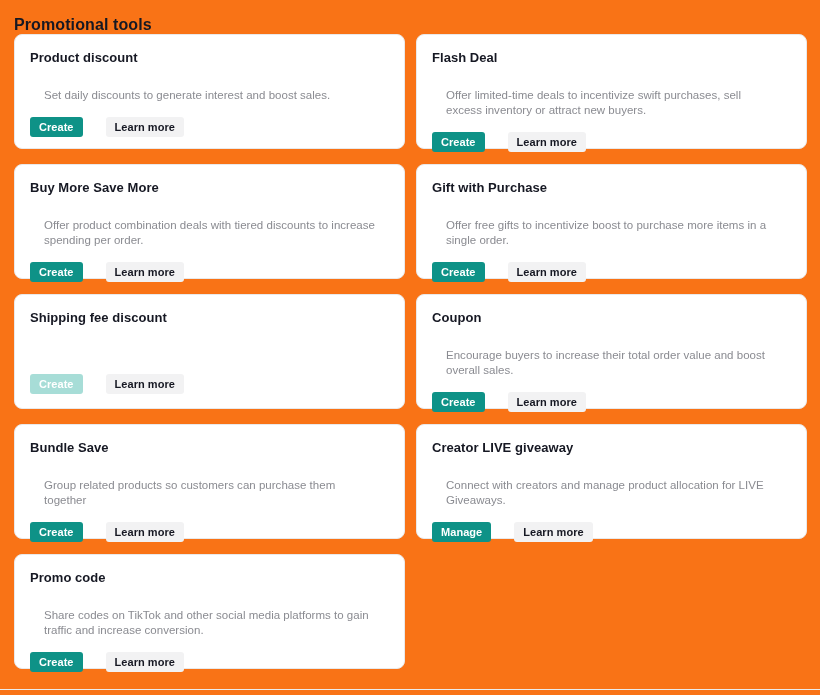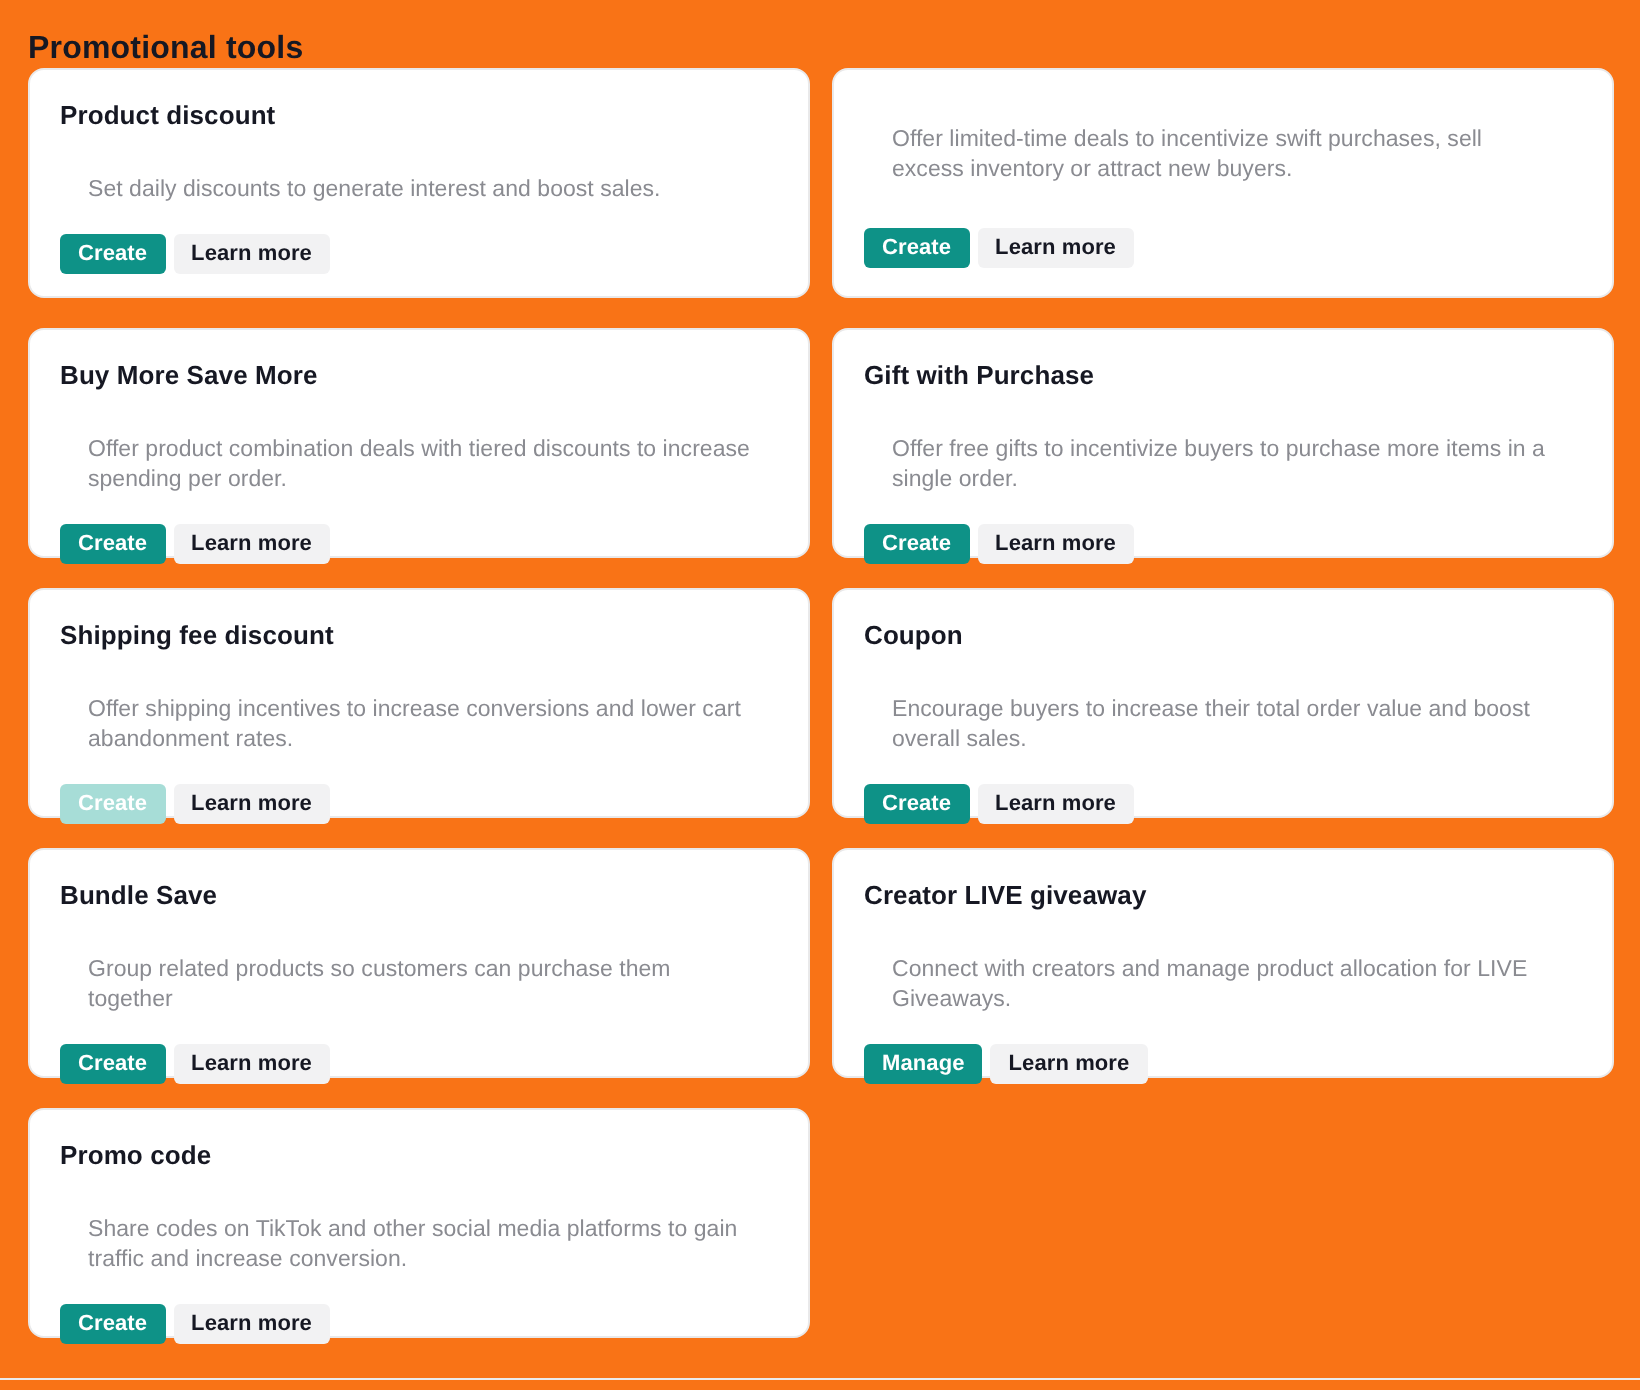--- a/index.html
+++ b/index.html
@@ -71,21 +71,21 @@
     color: #8a8b91;
     line-height: 15px;
     margin: 14px;
     letter-spacing: 0.02px;
   }
 
   .card-actions {
     margin-top: auto;
     display: flex;
     align-items: center;
-    gap: 4px;
+    gap: 23px;
   }
 
   .btn {
     display: inline-flex;
     align-items: center;
     justify-content: center;
     height: 20px;
     padding: 0 9px;
     border: none;
     border-radius: 3px;
@@ -135,45 +135,45 @@
 
   <div class="card h-std">
         <div class="card-title">Product discount</div>
         <div class="card-desc">Set daily discounts to generate interest and boost sales.</div>
         <div class="card-actions">
           <button class="btn btn-primary">Create</button>
           <button class="btn btn-secondary">Learn more</button>
         </div>
       </div>
       <div class="card h-std">
+        <div class="card-title">Flash Deal</div>
         <div class="card-desc">Offer limited-time deals to incentivize swift purchases, sell excess inventory or attract new buyers.</div>
         <div class="card-actions">
           <button class="btn btn-primary">Create</button>
           <button class="btn btn-secondary">Learn more</button>
         </div>
       </div>
       <div class="card h-std">
         <div class="card-title">Buy More Save More</div>
         <div class="card-desc">Offer product combination deals with tiered discounts to increase spending per order.</div>
         <div class="card-actions">
           <button class="btn btn-primary">Create</button>
           <button class="btn btn-secondary">Learn more</button>
         </div>
       </div>
       <div class="card h-std">
         <div class="card-title">Gift with Purchase</div>
-        <div class="card-desc">Offer free gifts to incentivize buyers to purchase more items in a single order.</div>
+        <div class="card-desc">Offer free gifts to incentivize boost to purchase more items in a single order.</div>
         <div class="card-actions">
           <button class="btn btn-primary">Create</button>
           <button class="btn btn-secondary">Learn more</button>
         </div>
       </div>
       <div class="card h-std">
         <div class="card-title">Shipping fee discount</div>
-        <div class="card-desc">Offer shipping incentives to increase conversions and lower cart abandonment rates.</div>
         <div class="card-actions">
           <button class="btn btn-primary is-disabled" disabled="disabled">Create</button>
           <button class="btn btn-secondary">Learn more</button>
         </div>
       </div>
       <div class="card h-std">
         <div class="card-title">Coupon</div>
         <div class="card-desc">Encourage buyers to increase their total order value and boost overall sales.</div>
         <div class="card-actions">
           <button class="btn btn-primary">Create</button>

